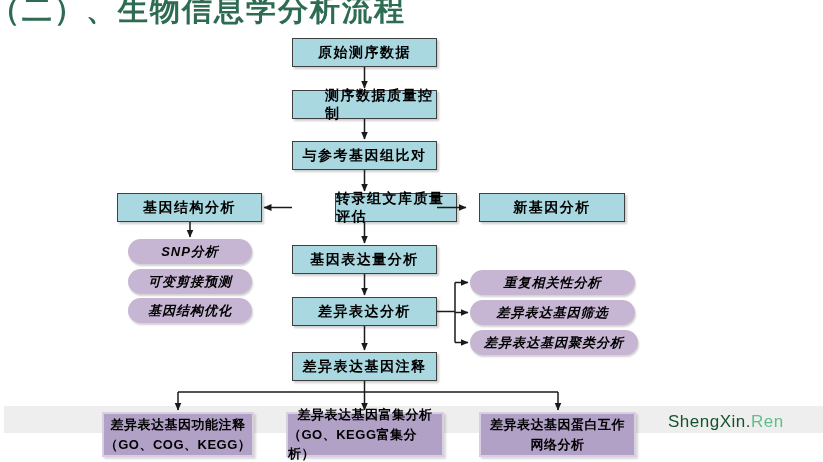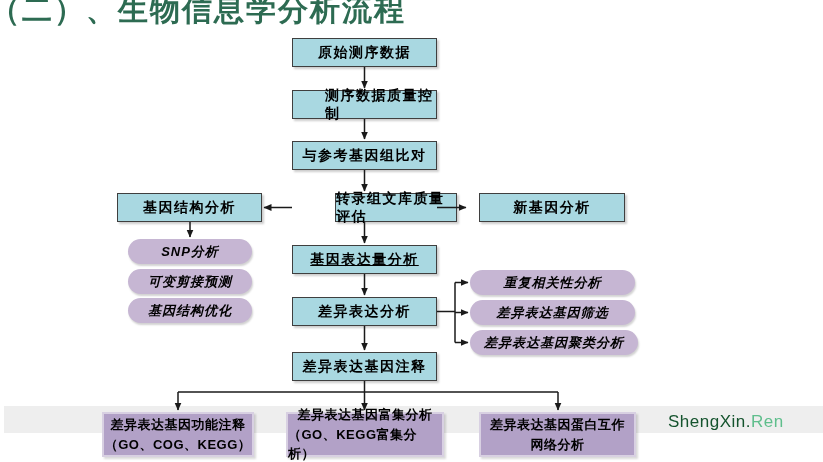--- a/index.html
+++ b/index.html
@@ -44,21 +44,21 @@
 <div id="stage">
 
   <div id="slide-title">（二）、生物信息学分析流程</div>
 
   <div id="gray-band"></div>
 
   <div class="node box" style="left:292px;top:38px;width:145px;height:29px;">原始测序数据</div>
   <div class="node box" style="left:292px;top:90px;width:145px;height:29px;padding-left:32px;">测序数据质量控制</div>
   <div class="node box" style="left:292px;top:141px;width:145px;height:29px;">与参考基因组比对</div>
   <div class="node box" style="left:292px;top:193px;width:122px;height:29px;margin-left:43px;">转录组文库质量评估</div>
-  <div class="node box" style="left:292px;top:245px;width:145px;height:29px;text-decoration:underline;">基因表达量分析</div>
+  <div class="node box" style="left:292px;top:245px;width:145px;height:29px;">基因表达量分析</div>
   <div class="node box" style="left:292px;top:352px;width:145px;height:29px;">差异表达基因注释</div>
   <div class="node box" style="left:292px;top:297px;width:145px;height:29px;">差异表达分析</div>
 
   <div class="node box" style="left:117px;top:193px;width:145px;height:29px;">基因结构分析</div>
   <div class="node pill" style="left:128px;top:239px;width:124px;height:25px;">SNP分析</div>
   <div class="node pill" style="left:128px;top:269px;width:124px;height:25px;">可变剪接预测</div>
   <div class="node pill" style="left:128px;top:298px;width:124px;height:25px;">基因结构优化</div>
 
   <div class="node box" style="left:468px;top:193px;width:146px;height:29px;margin-left:11px;">新基因分析</div>
 

